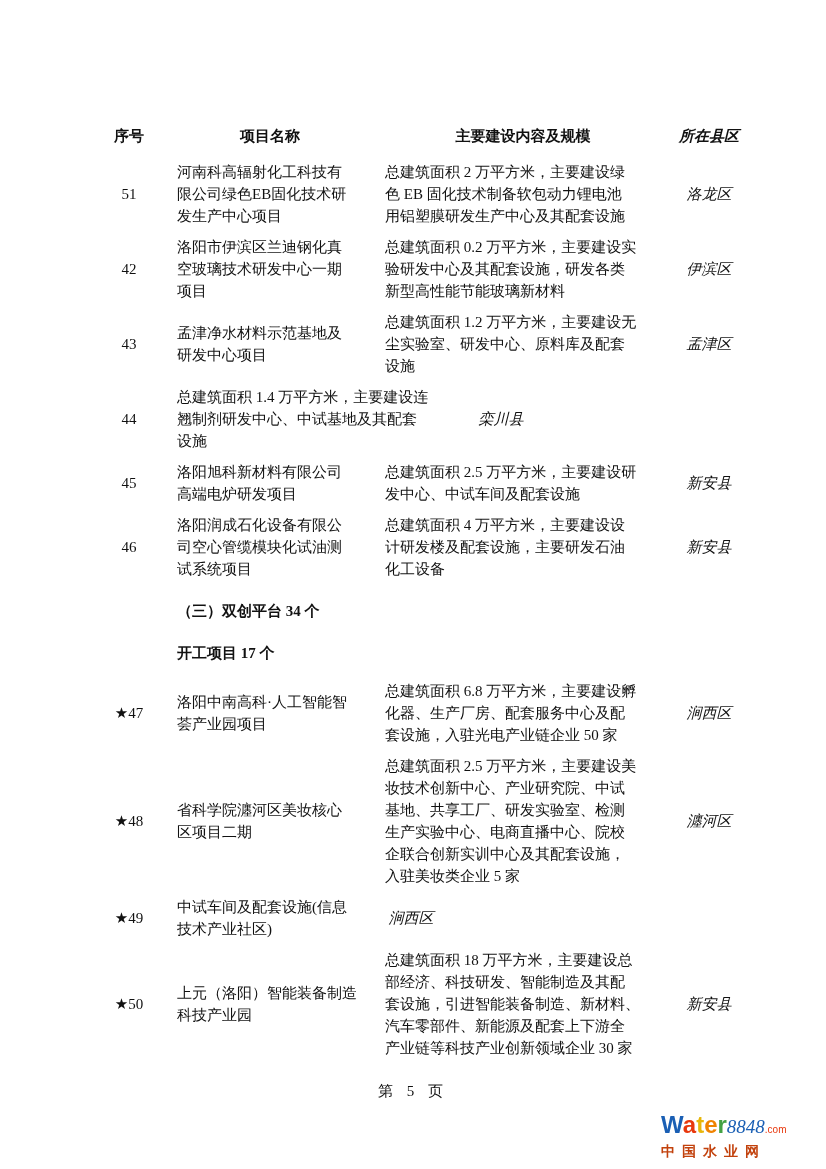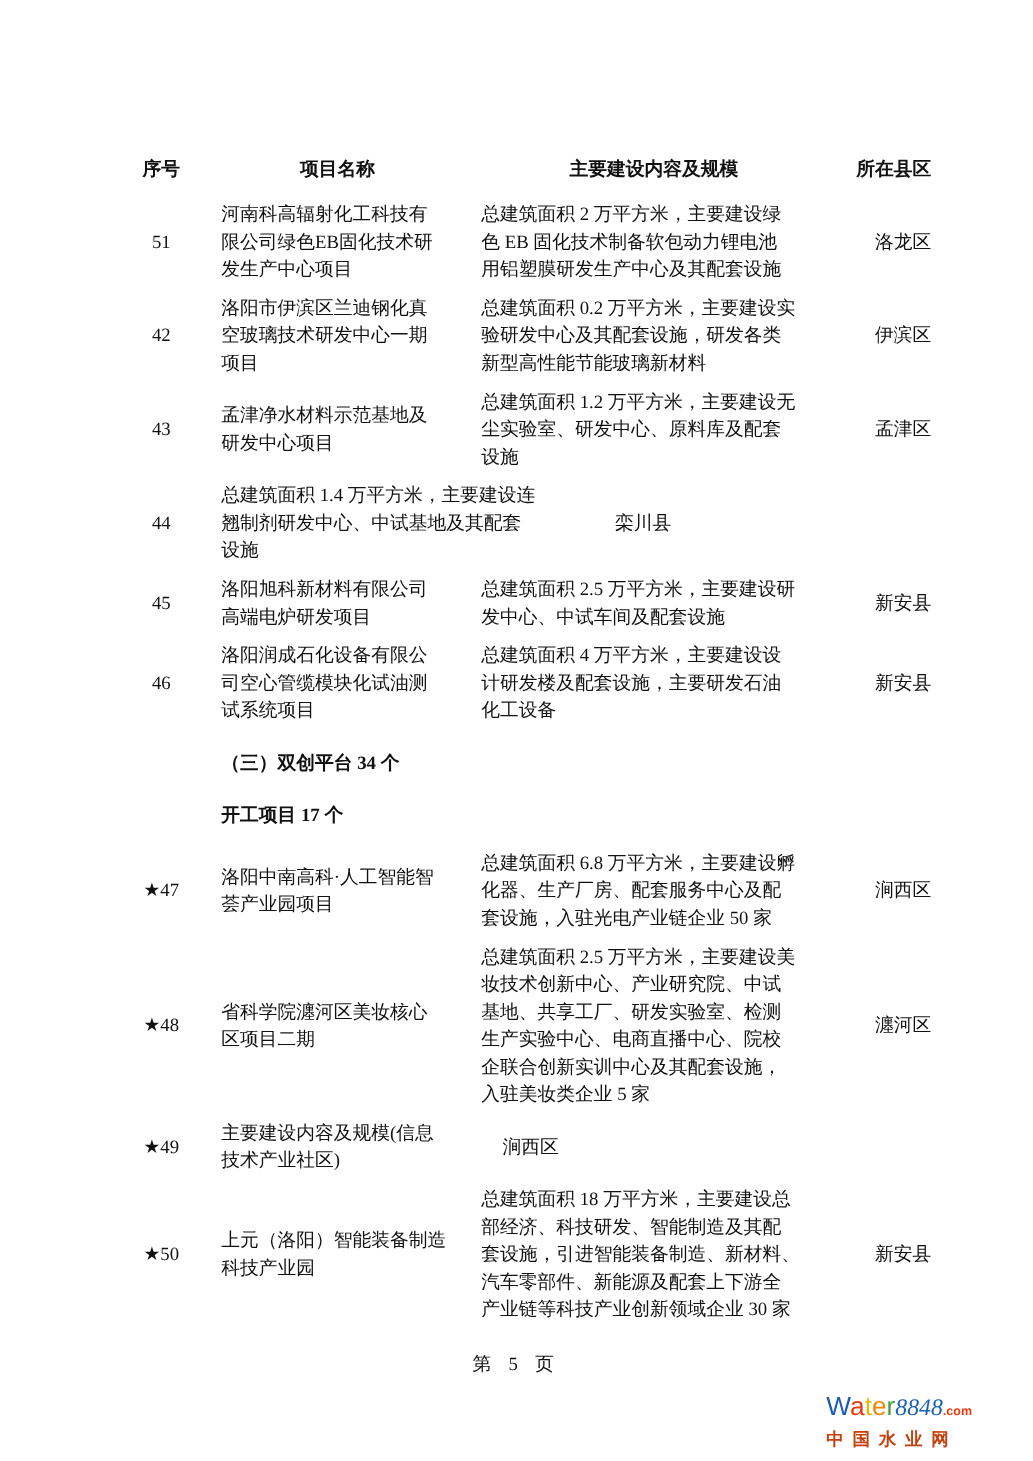--- a/index.html
+++ b/index.html
@@ -7,37 +7,37 @@
     position:relative; width:809px; height:1169px; background:#ffffff;
     font-family:"Liberation Serif","DejaVu Serif",serif; color:#111;
     overflow:hidden;
   }
   .doc { position:absolute; left:103px; top:125px; width:642px; }
   .thead { display:flex; font-weight:bold; font-size:15px; line-height:22px; margin-bottom:14px; }
   .row  { display:flex; align-items:center; font-size:15px; line-height:22px; margin-bottom:9px; }
   .c-num      { width:52px;  text-align:center; flex:none; }
   .c-name     { width:186px; margin-left:22px; flex:none; white-space:pre-line; }
   .c-content  { width:276px; margin-left:22px; flex:none; white-space:pre-line; }
-  .c-district { width:72px;  margin-left:12px; text-align:right; flex:none; }
+  .c-district { width:72px;  margin-left:12px; text-align:center; flex:none;font-style:italic; }
   .thead .c-name, .thead .c-content { text-align:center; white-space:normal; }
   .section { font-weight:bold; font-size:15px; line-height:22px; margin:20px 0 20px 74px; }
   .section.tight { margin-top:2px; margin-bottom:16px; }
   .footer {
     position:absolute; top:1082px; left:0; width:826px; text-align:center;
     font-size:15px; letter-spacing:5px;
   }
   .logo {
     position:absolute; right:8px; bottom:8px; width:140px; text-align:left;
     font-family:"Liberation Sans","DejaVu Sans",sans-serif; cursor:pointer;
   }
   .logo-top { white-space:nowrap; line-height:22px; }
-  .logo-word { font-weight:normal; font-size:21px; letter-spacing:0; }
+  .logo-word { font-weight:bold; font-size:24px; letter-spacing:0; }
   .logo-num  { font-family:"Liberation Serif","DejaVu Serif",serif; font-style:italic;
                font-weight:normal; font-size:19px; }
-  .logo-com  { font-size:10px; font-weight:bold; }
+  .logo-com  { font-size:10px; font-weight:normal; }
   .logo-sub  { font-weight:bold; font-size:14px; letter-spacing:7px; margin-top:2px; white-space:nowrap; }
 </style>
 </head>
 <body>
 
 <div class="page">
   <div class="doc">
 
     <div class="thead">
       <div class="c-num">序号</div>
@@ -127,21 +127,21 @@
 妆技术创新中心、产业研究院、中试
 基地、共享工厂、研发实验室、检测
 生产实验中心、电商直播中心、院校
 企联合创新实训中心及其配套设施，
 入驻美妆类企业 5 家</div>
       <div class="c-district">瀍河区</div>
     </div>
 
     <div class="row">
       <div class="c-num">★49</div>
-      <div class="c-name">主要建设内容及规模(信息
+      <div class="c-name">中试车间及配套设施(信息
 技术产业社区)</div>
       <div class="c-district">涧西区</div>
     </div>
 
     <div class="row">
       <div class="c-num">★50</div>
       <div class="c-name">上元（洛阳）智能装备制造
 科技产业园</div>
       <div class="c-content">总建筑面积 18 万平方米，主要建设总
 部经济、科技研发、智能制造及其配

